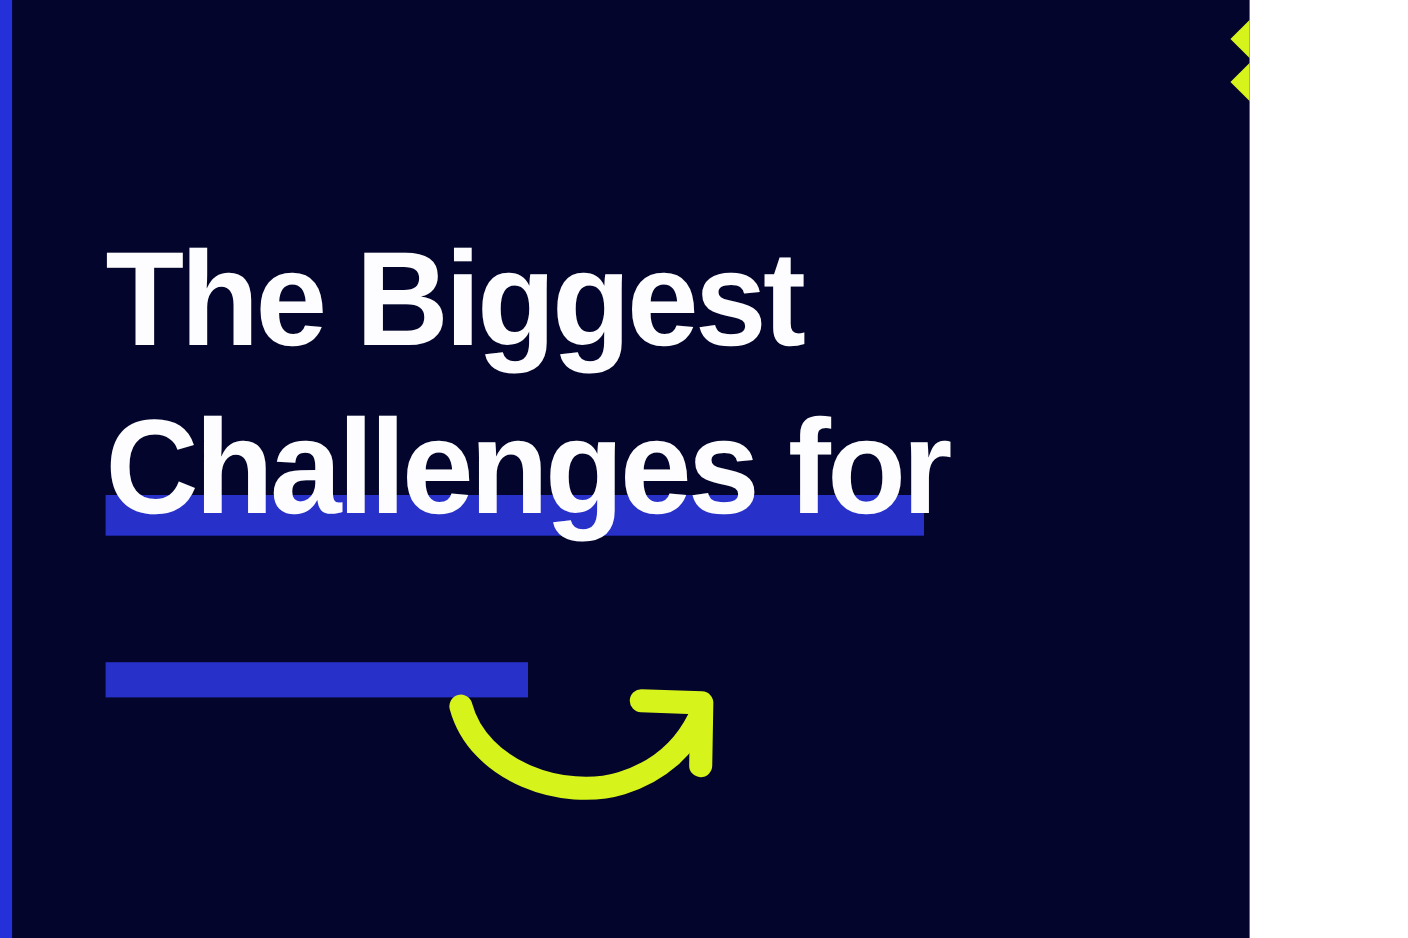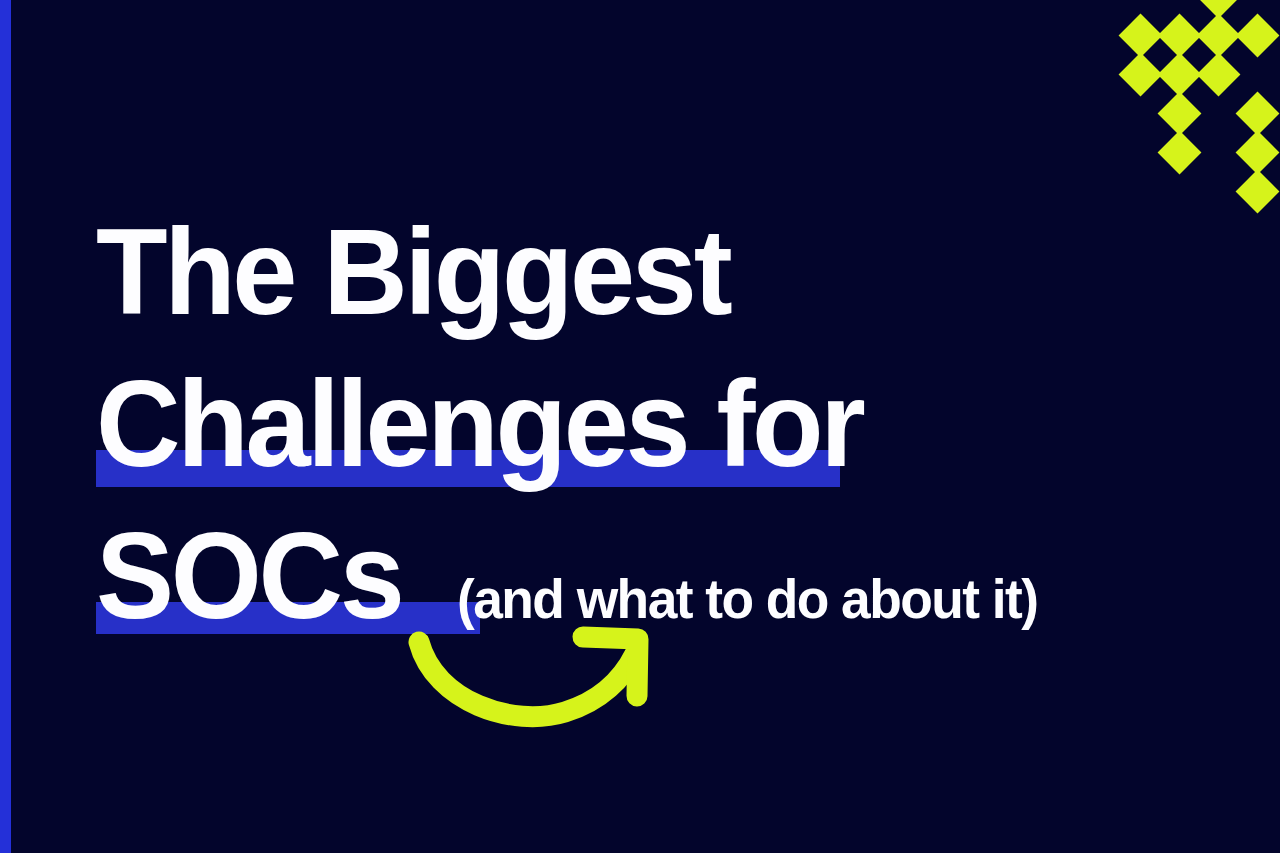--- a/index.html
+++ b/index.html
@@ -8,21 +8,21 @@
   }
   body {
     width: 1280px;
     height: 853px;
     overflow: hidden;
     font-family: "Liberation Sans", sans-serif;
   }
 
   #slide {
     position: relative;
-    width: 1280px;
+    width: 1136px;
     height: 853px;
     background: #03052C;
     overflow: hidden;
   }
 
   
   #left-stripe {
     position: absolute;
     left: 0;
     top: 0;
@@ -163,23 +163,19 @@
   </div>
 
   <div class="hl-bar" id="hl-challenges"></div>
   <div class="hl-bar" id="hl-socs"></div>
 
   <div id="headline">
     <div class="title-line" id="line-1"><span>The Biggest</span></div>
     <div class="title-line" id="line-2"><span>Challenges for</span></div>
   </div>
 
-  <div id="line3-row">
-    <div class="title-line" id="line-3"><span>SOCs</span></div>
-    <div id="subtitle">(and what to do about it)</div>
-  </div>
 
   <svg id="arrow" viewBox="0 0 250 115" xmlns="http://www.w3.org/2000/svg">
     <path d="M14 18 C 30 78, 108 104, 160 88 C 196 77, 218 54, 230 30" fill="none" stroke="#D6F31B" stroke-width="21" stroke-linecap="round"></path>
     <path d="M178 13 L 233 15 L 232 72" fill="none" stroke="#D6F31B" stroke-width="21" stroke-linecap="round" stroke-linejoin="round"></path>
   </svg>
 
 </div>
 
 </body></html>

